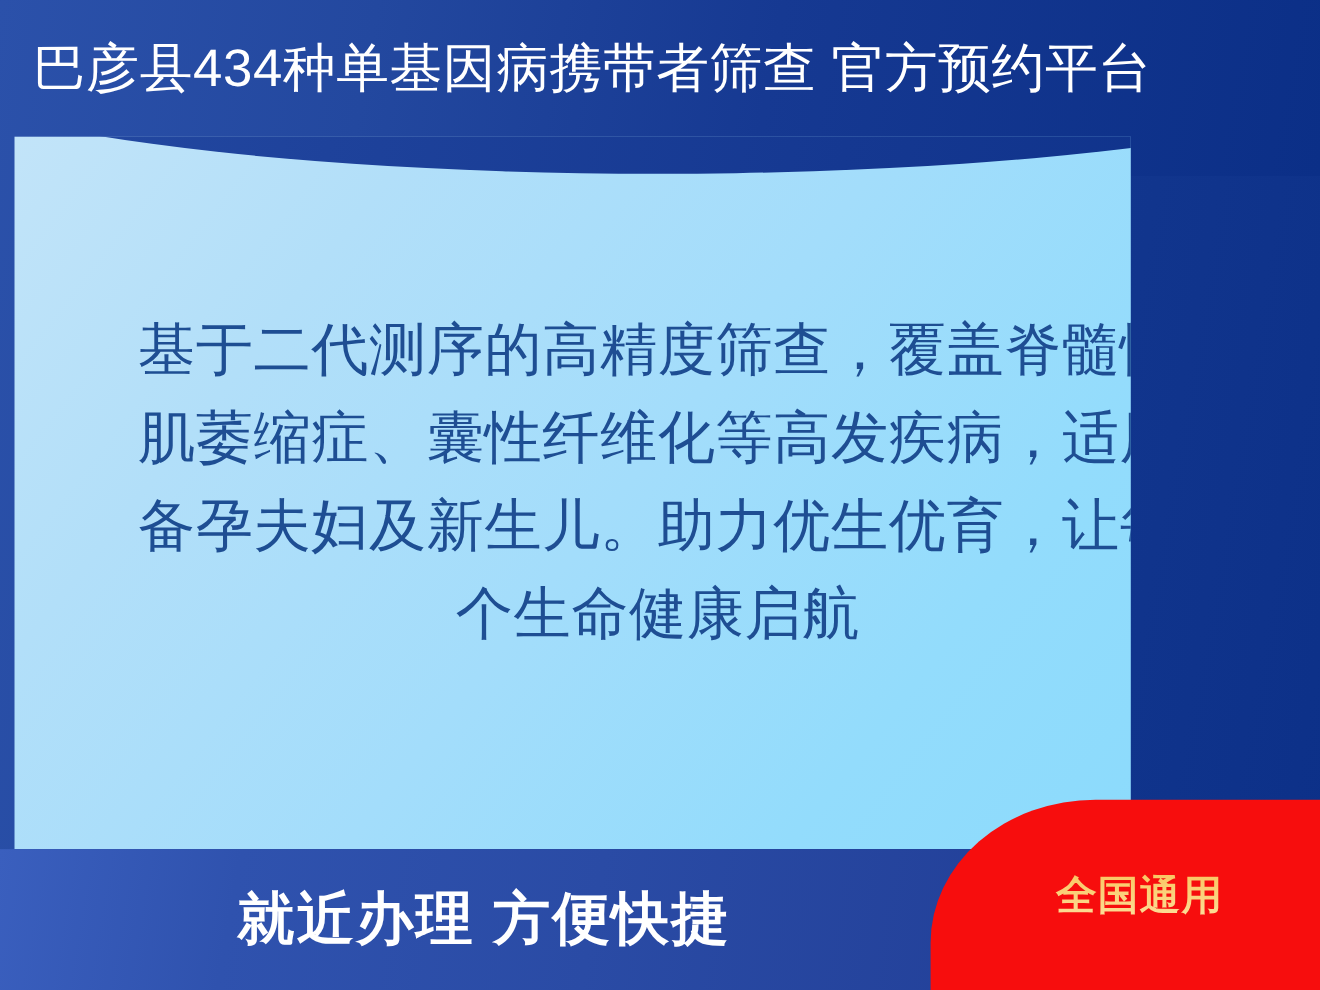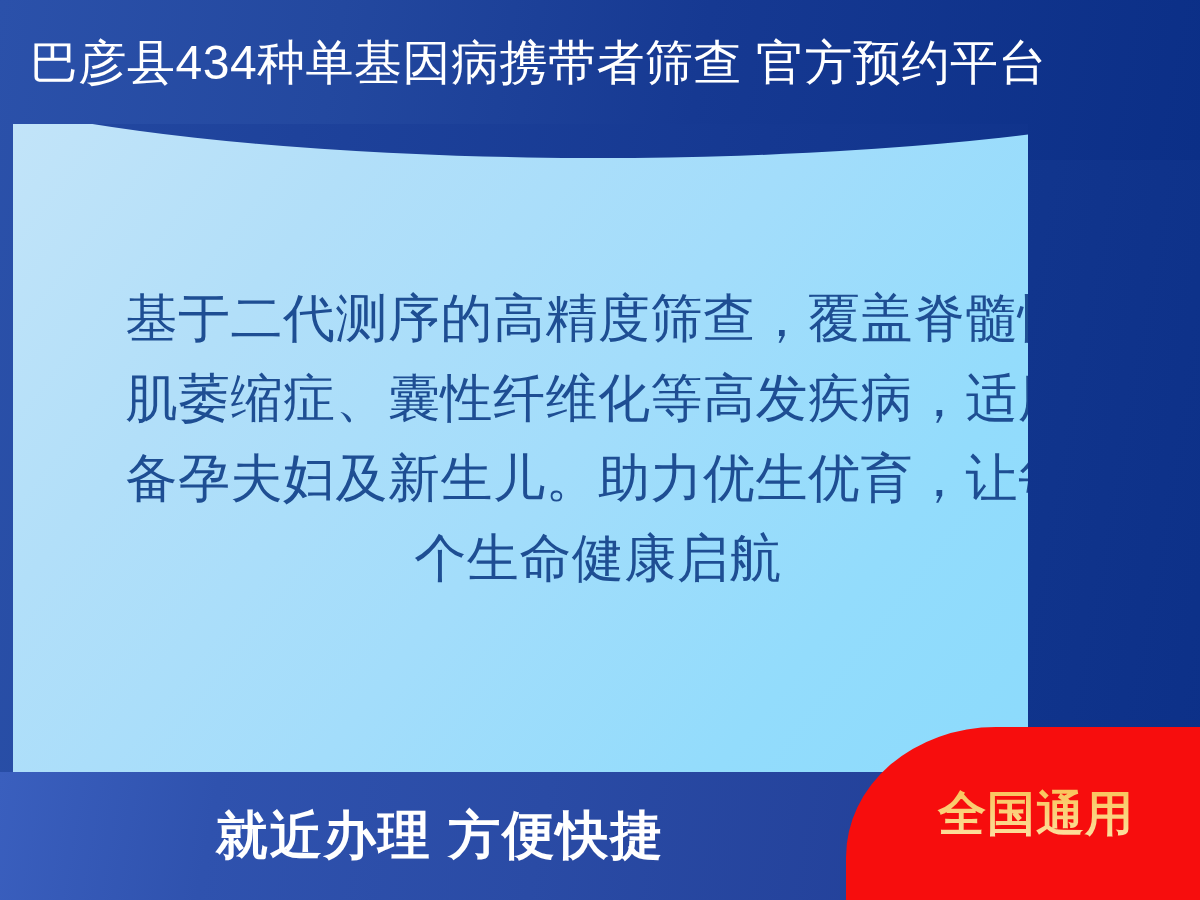--- a/index.html
+++ b/index.html
@@ -134,21 +134,21 @@
     position: absolute;
     left: 0;
     top: 0;
     width: 354px;
     height: 173px;
     display: flex;
     align-items: center;
     justify-content: center;
     padding-left: 26px;
     box-sizing: border-box;
-    font-size: 48px;
+    font-size: 37px;
     font-weight: 700;
     letter-spacing: 1px;
     background-image: linear-gradient(180deg, #F0A82C 0%, #F8BE4E 30%, #FCD98E 58%, #FFF3DE 82%, #FFFDF8 100%);
     -webkit-background-clip: text;
     background-clip: text;
     color: transparent;
     -webkit-text-fill-color: transparent;
   }
 </style>
 </head>

